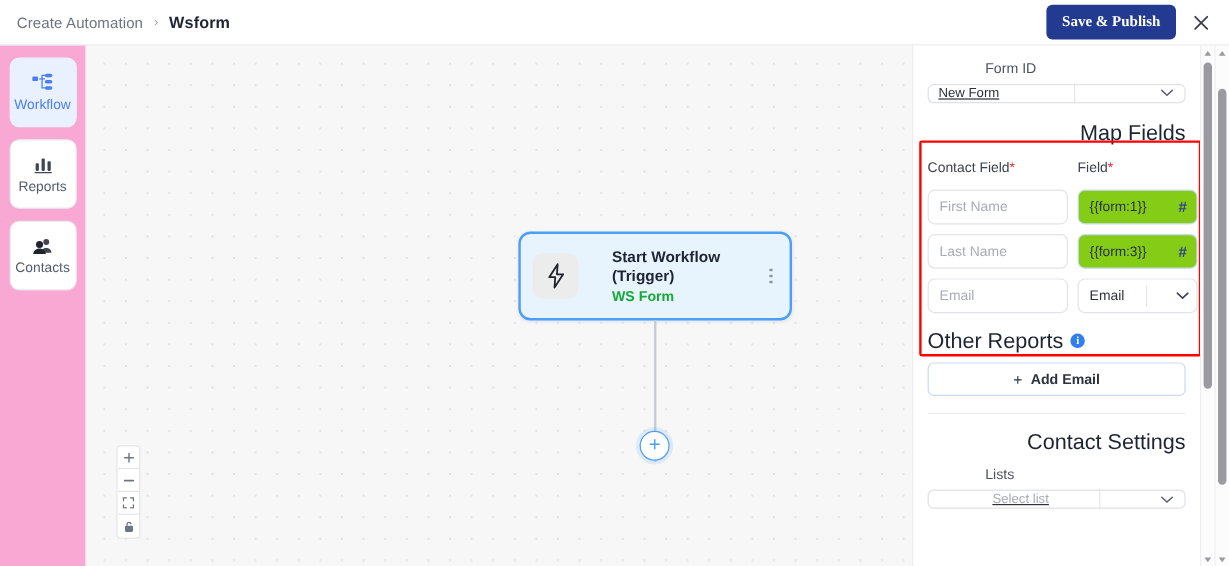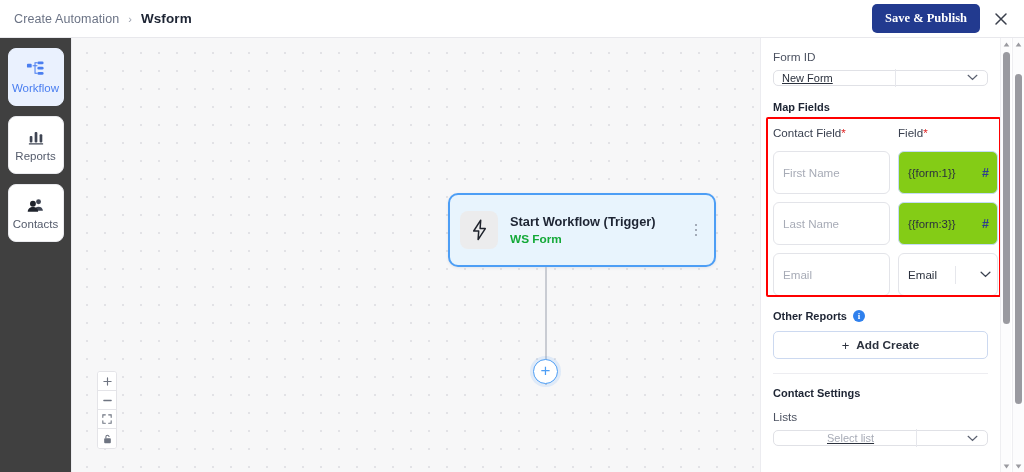--- a/index.html
+++ b/index.html
@@ -30,21 +30,21 @@
     font-family: Liberation Serif, serif; line-height: 1;
   }
   .btn-close {
     width: 22px; height: 22px; display: flex; align-items: center; justify-content: center;
     cursor: pointer; color: #3a3f4c;
   }
 
   
   .rail {
     position: absolute; left: 0; top: 38px; width: 72px; height: 434px;
-    background: #404040; border-right: 1px solid #ececf0;
+    background: #f9a8d4; border-right: 1px solid #ececf0;
     padding-top: 10px; display: flex; flex-direction: column; align-items: center; gap: 10px;
   }
   .rail-item {
     width: 56px; height: 58px; border-radius: 8px; background: #ffffff;
     border: 1px solid #e9eaee; display: flex; flex-direction: column;
     align-items: center; justify-content: center; gap: 4px; cursor: pointer;
   }
   .rail-item.active { background: #eaf1fe; border-color: #eaf1fe; }
   .rail-label { font-size: 11.5px; color: #545b6b; line-height: 1; }
   .rail-item.active .rail-label { color: #4a7ef0; }
@@ -52,23 +52,23 @@
 
   
   .canvas {
     position: absolute; left: 72px; top: 38px; width: 688px; height: 434px;
     background-color: #f7f7f8;
     background-image: radial-gradient(#e2e2e6 1px, transparent 1px);
     background-size: 18px 18px; background-position: 6px 6px;
     overflow: hidden;
   }
   .node {
-    position: absolute; left: 376px; top: 155px; width: 268px; height: 74px;
+    position: absolute; left: 360px; top: 155px; width: 228px; height: 74px;
     background: #e8f4fd; border: 2px solid #4d9ef5; border-radius: 10px;
-    display: flex; align-items: center; padding: 0 10px; gap: 12px;
+    display: flex; align-items: center; padding: 0 10px; gap: 28px;
     box-shadow: 0 1px 3px rgba(40,70,120,.10);
   }
   .node-ico {
     width: 38px; height: 38px; border-radius: 8px; background: #ececed;
     display: flex; align-items: center; justify-content: center; flex: 0 0 38px;
   }
   .node-text { flex: 1 1 auto; min-width: 0; }
   .node-title { font-size: 12.8px; font-weight: 700; color: #1d2433; line-height: 16px; }
   .node-sub { font-size: 11.8px; font-weight: 700; color: #14a938; line-height: 15px; margin-top: 2px; }
   .node-menu {
@@ -97,46 +97,46 @@
     display: flex; align-items: center; justify-content: center; cursor: pointer;
   }
   .ctrl:last-child { border-bottom: none; }
 
   
   .panel {
     position: absolute; left: 760px; top: 38px; width: 240px; height: 434px;
     background: #ffffff; border-left: 1px solid #ececf0;
     padding: 14px 12px 0 12px; overflow: hidden;
   }
-  .fld-label { font-size: 11.8px; color: #4c5261; margin-bottom: 6px; line-height: 1; }
+  .fld-label { font-size: 11.8px; color: #4c5261; margin-bottom: 6px; line-height: 1; margin-left: 48px; }
   .select, .textinput {
     width: 100%; height: 16px; border: 1px solid #e0e1e6; border-radius: 5px;
     background: #ffffff; display: flex; align-items: center; padding: 0 8px;
     font-size: 11px; color: #2b313d; text-decoration: underline;
   }
   .select { justify-content: space-between; cursor: pointer; padding-right: 0; }
   .select .sv { color: #2b313d; }
   .select .sv.ph { color: #a7abb6; margin-left: 45px; }
   .sel-div { width: 1px; height: 18px; background: #e6e7ec; }
   .sel-chev { width: 28px; display: flex; align-items: center; justify-content: center; }
 
-  .sec-title { font-size: 11px; font-weight: 700; color: #1d2433; line-height: 1; }
+  .sec-title { font-size: 18px; font-weight: 400; color: #1d2433; line-height: 1; text-align: right; }
   .col-head { font-size: 11.6px; color: #3a4150; line-height: 1; }
   .req { color: #e02323; }
 
   .mapbox {
     position: absolute; left: 5px; top: 79px; width: 235px; height: 180px;
     border: 2px solid #ff0000; border-radius: 2px; pointer-events: none;
   }
 
   .row { display: flex; gap: 8px; margin-bottom: 8px; }
   .cell-l { flex: 0 0 117px; }
   .cell-r { flex: 0 0 100px; }
   .inp {
-    width: 100%; height: 43px; border: 1px solid #e3e4e9; border-radius: 6px;
+    width: 100%; height: 29px; border: 1px solid #e3e4e9; border-radius: 6px;
     background: #ffffff; display: flex; align-items: center; padding: 0 9px;
     font-size: 11.6px; color: #a7abb6;
   }
   .inp.token {
     border-color: #c5dcf7; background: #84cc16; color: #2b313d;
     justify-content: space-between; padding-right: 8px;
   }
   .inp.token .tk { color: #2b313d; font-size: 11.4px; }
   .hash { color: #2f3f8f; font-size: 12.5px; font-weight: 700; line-height: 1; }
   .inp.dropdown { justify-content: space-between; color: #2b313d; padding-right: 0; cursor: pointer; }
@@ -347,21 +347,21 @@
       </div>
     </div>
 
     <div class="other-row">
       <span class="sec-title">Other Reports</span>
       <span class="info-ico">i</span>
     </div>
 
     <div class="add-field">
       <span class="plus">+</span>
-      <span>Add Create</span>
+      <span>Add Email</span>
     </div>
 
     <div class="divider"></div>
 
     <div style="height:14px"></div>
     <div class="sec-title">Contact Settings</div>
 
     <div style="height:13px"></div>
     <div class="fld-label">Lists</div>
     <div class="select">

